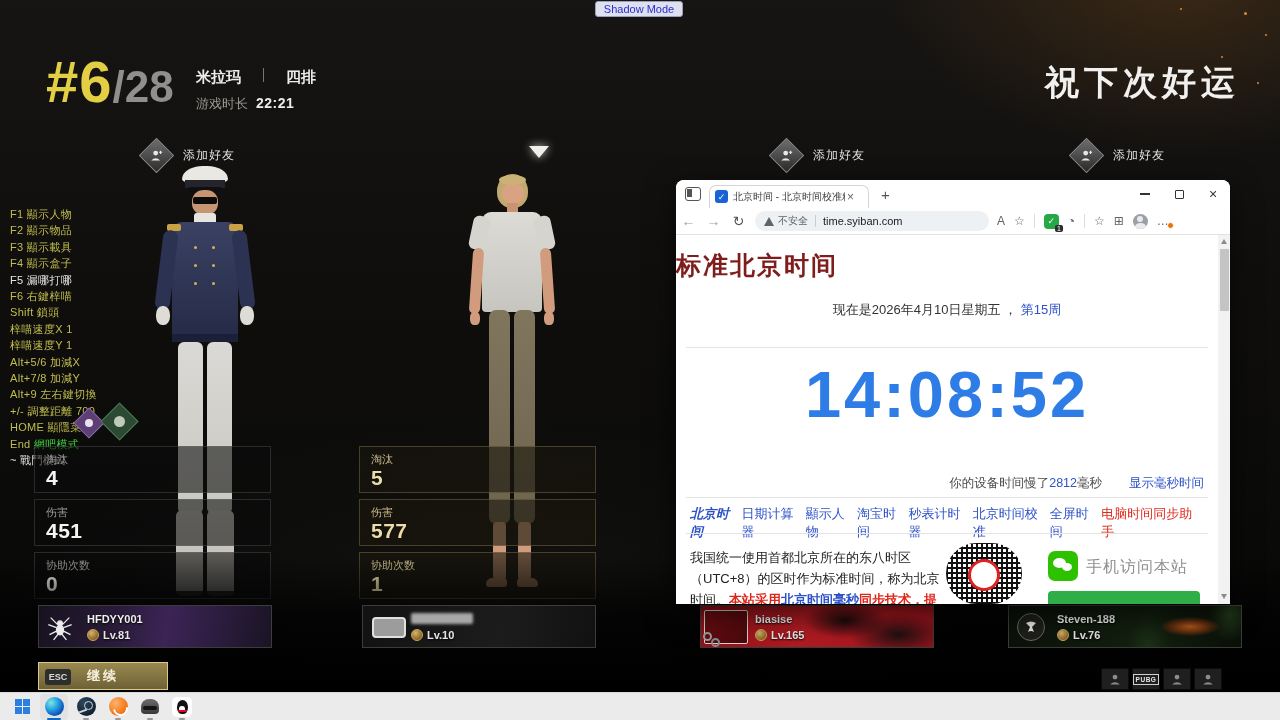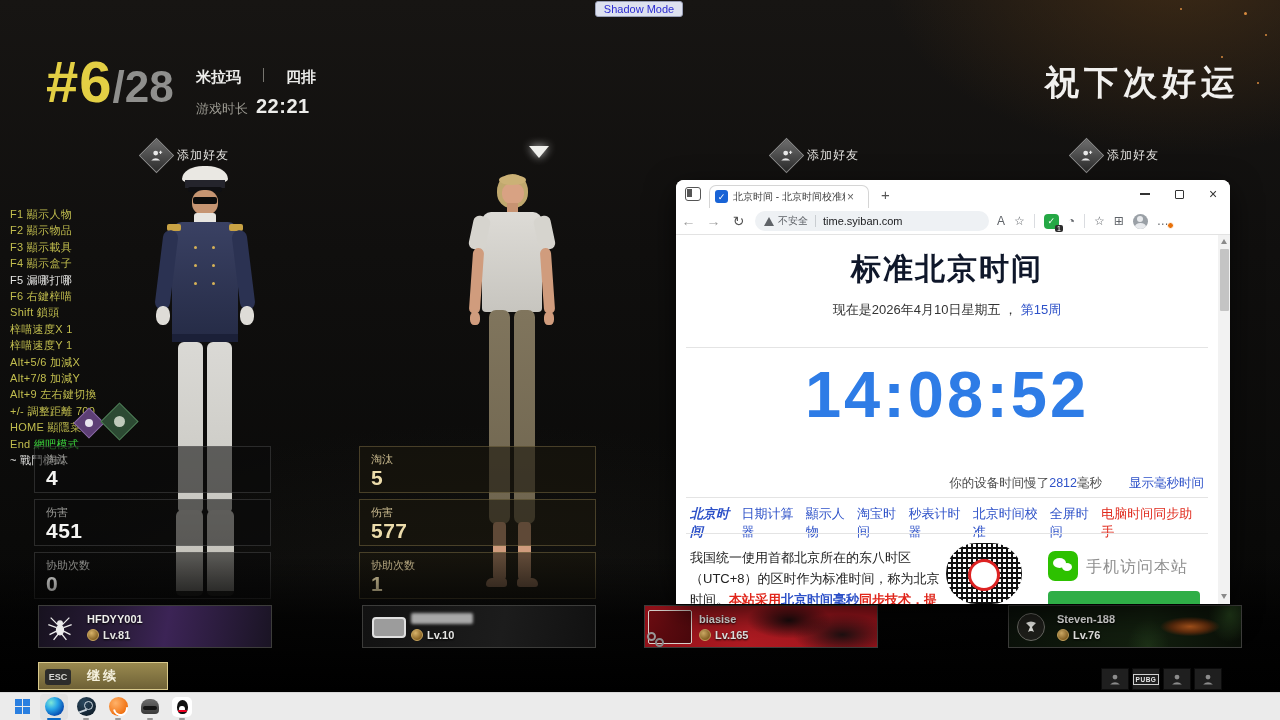--- a/index.html
+++ b/index.html
@@ -18,30 +18,30 @@
     font-size:11px;color:#2b2bd0;}
   .rank-wrap{position:absolute;left:46px;top:48px;display:flex;align-items:baseline;}
   .rank-num{font-size:58px;font-weight:bold;color:#e3cf44;letter-spacing:1px;}
   .rank-total{font-size:44px;font-weight:bold;color:#8f8f8d;}
   .match-meta{position:absolute;left:196px;top:68px;}
   .meta-row1{display:flex;align-items:flex-start;gap:22px;}
   .map-name,.mode-name{font-size:15px;font-weight:bold;color:#ececea;}
   .meta-div{width:1px;height:14px;background:#77756f;}
   .meta-row2{margin-top:8px;display:flex;align-items:baseline;gap:8px;}
   .dur-label{font-size:13px;color:#9a9890;}
-  .dur-value{font-size:20px;font-weight:bold;color:#ececea;letter-spacing:.5px;}
+  .dur-value{font-size:14px;font-weight:bold;color:#ececea;letter-spacing:.5px;}
   .result-msg{position:absolute;right:40px;top:60px;font-size:34px;font-weight:bold;color:#f1f0ee;letter-spacing:5px;}
 
   
   .af{position:absolute;display:flex;align-items:center;height:34px;}
   .af-diamond{width:25px;height:25px;transform:rotate(45deg);margin:4px 8px 4px 6px;
     background:linear-gradient(135deg,#6e6e6e,#2c2c2c);border:1px solid #8d8d8d;
     display:flex;align-items:center;justify-content:center;}
   .af-diamond svg{transform:rotate(-45deg);}
-  .af-label{font-size:12px;color:#e2e1de;letter-spacing:1px;}
+  .af-label{font-size:12px;color:#e2e1de;margin-left:6px;letter-spacing:1px;}
   .down-arrow{position:absolute;left:529px;top:146px;width:0;height:0;
     border-left:10px solid transparent;border-right:10px solid transparent;border-top:12px solid #efefec;
     filter:drop-shadow(0 0 5px rgba(255,255,255,.75));}
 
   
   .hotkeys{position:absolute;left:10px;top:206px;font-size:11px;line-height:16.4px;letter-spacing:.3px;}
   .hk-y{color:#c2be4e;}
   .hk-w{color:#e6e6e4;}
   .hk-g{color:#3bd43b;}
 
@@ -126,21 +126,21 @@
   .profile-ic::after{content:"";position:absolute;left:2px;top:9px;width:11px;height:7px;border-radius:50%;background:#e8eaed;}
   .more-ic{position:relative;font-size:12px;color:#5f6368;}
   .more-dot{position:absolute;right:-5px;bottom:-1px;width:7px;height:7px;border-radius:50%;background:#e8710a;border:1px solid #fff;}
 
   .content{position:absolute;left:0;top:55px;width:554px;height:369px;background:#fff;overflow:hidden;}
   .content div{position:absolute;}
   .scrollbar{left:542px;top:0;width:12px;height:369px;background:#f2f2f2;}
   .sb-thumb{left:1.5px;top:14px;width:9px;height:62px;background:#c4c4c4;border-radius:1px;}
   .sb-up{left:2.5px;top:4px;width:0;height:0;border-left:3.5px solid transparent;border-right:3.5px solid transparent;border-bottom:5px solid #8a8a8a;}
   .sb-dn{left:2.5px;top:359px;width:0;height:0;border-left:3.5px solid transparent;border-right:3.5px solid transparent;border-top:5px solid #8a8a8a;}
-  .pg-heading{left:0;top:14px;width:542px;text-align:center;font-size:30px;font-weight:bold;color:#0f172a;letter-spacing:2px;}
+  .pg-heading{left:0;top:14px;width:542px;text-align:left;font-size:25px;font-weight:bold;color:#7f1d1d;letter-spacing:2px;}
   .pg-dateline{left:0;top:66px;width:542px;text-align:center;font-size:13px;color:#333;}
   .pg-sync{left:0;top:92px;width:542px;text-align:center;font-size:13px;color:#3153c8;}
   .pg-hr{left:10px;width:522px;height:1px;background:#e4e4e4;}
   .pg-clock{left:0;top:122px;width:542px;text-align:center;font-size:65px;font-weight:bold;color:#2e7ce6;letter-spacing:3px;}
   .pg-offset{right:26px;top:240px;font-size:12.5px;color:#4a4a4a;text-align:right;}
   .pg-nav{left:0;top:270px;width:542px;display:flex;justify-content:space-between;padding:0 14px;font-size:13px;}
   .pg-nav span{position:static;}
   .blue-link{color:#2d51c8;}
   .red-link{color:#e02a1c;}
   .pg-para{left:14px;top:312px;width:250px;font-size:13px;line-height:21px;color:#222;}
@@ -363,21 +363,21 @@
   <div class="card" style="left:362px;background:linear-gradient(100deg,#121212,#1c1c1c 60%,#111);">
     <div style="position:absolute;left:9px;top:11px;width:34px;height:21px;border:2px solid #e0e0e0;border-radius:4px;background:#9c9c9c;filter:blur(.6px);"></div>
     <div style="position:absolute;left:48px;top:7px;width:62px;height:11px;background:#a8a8a8;border-radius:2px;filter:blur(1.6px);"></div>
     <div class="nm"></div>
     <div class="lv-row">
         <span class="lv-badge"></span>
         <span class="lv-text">Lv.10</span>
       </div>
   </div>
 
-  <div class="card" style="left:644px;background:
+  <div class="card" style="left:700px;background:
       radial-gradient(ellipse 60px 26px at 62% 35%, rgba(10,10,10,.9) 0%, rgba(10,10,10,0) 70%),
       radial-gradient(ellipse 70px 30px at 85% 70%, rgba(15,15,15,.9) 0%, rgba(10,10,10,0) 70%),
       linear-gradient(100deg,#8f1119 0%,#b01b22 45%,#9c141c 100%);">
     <div style="position:absolute;left:3px;top:4px;width:44px;height:34px;background:linear-gradient(135deg,#6d0d12,#4a080c);border:1px solid #d8d2cc;border-radius:2px;"></div>
     <div style="position:absolute;left:2px;top:26px;width:9px;height:9px;border:2px solid #9a9a9a;border-radius:50%;"></div>
     <div style="position:absolute;left:10px;top:32px;width:9px;height:9px;border:2px solid #8a8a8a;border-radius:50%;"></div>
     <div class="nm" style="left:54px;">biasise</div>
     <div class="lv-row" style="left:54px;">
         <span class="lv-badge"></span>
         <span class="lv-text">Lv.165</span>

